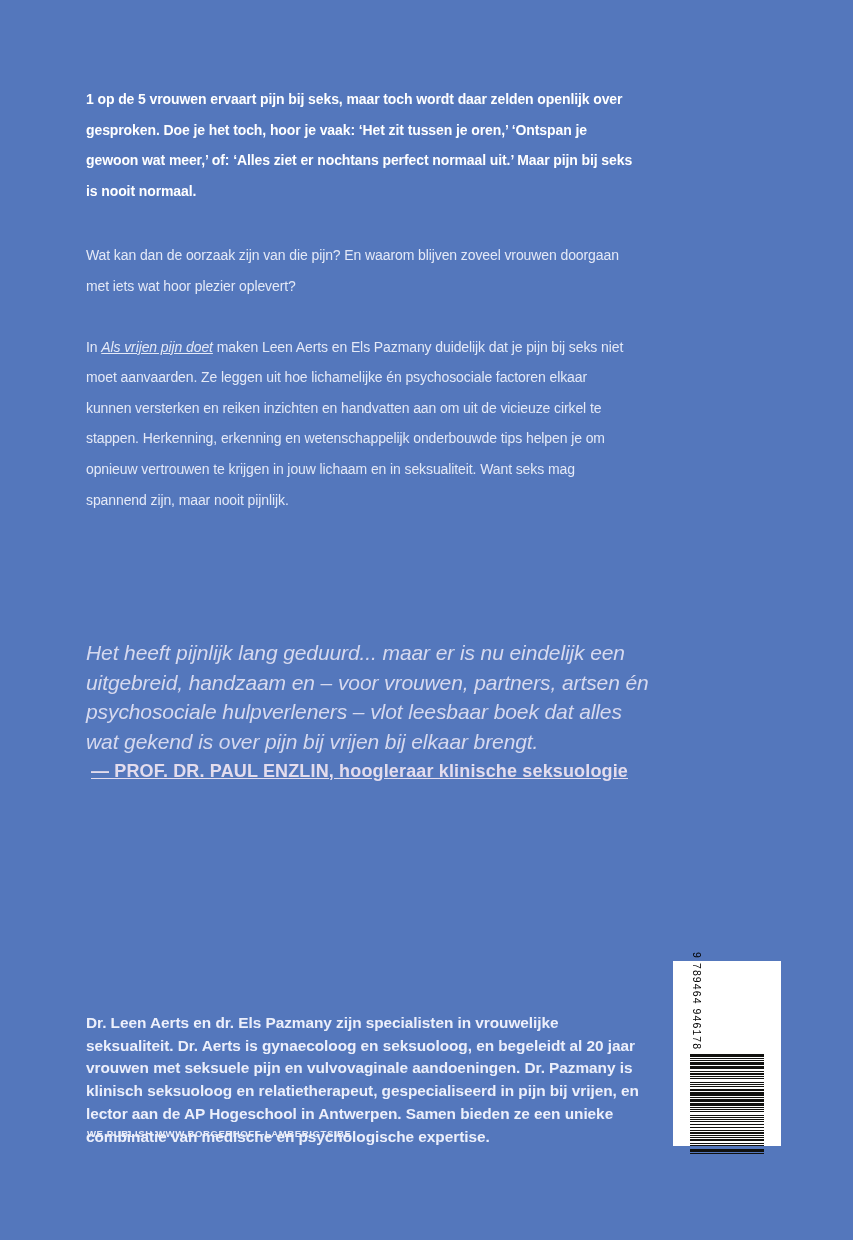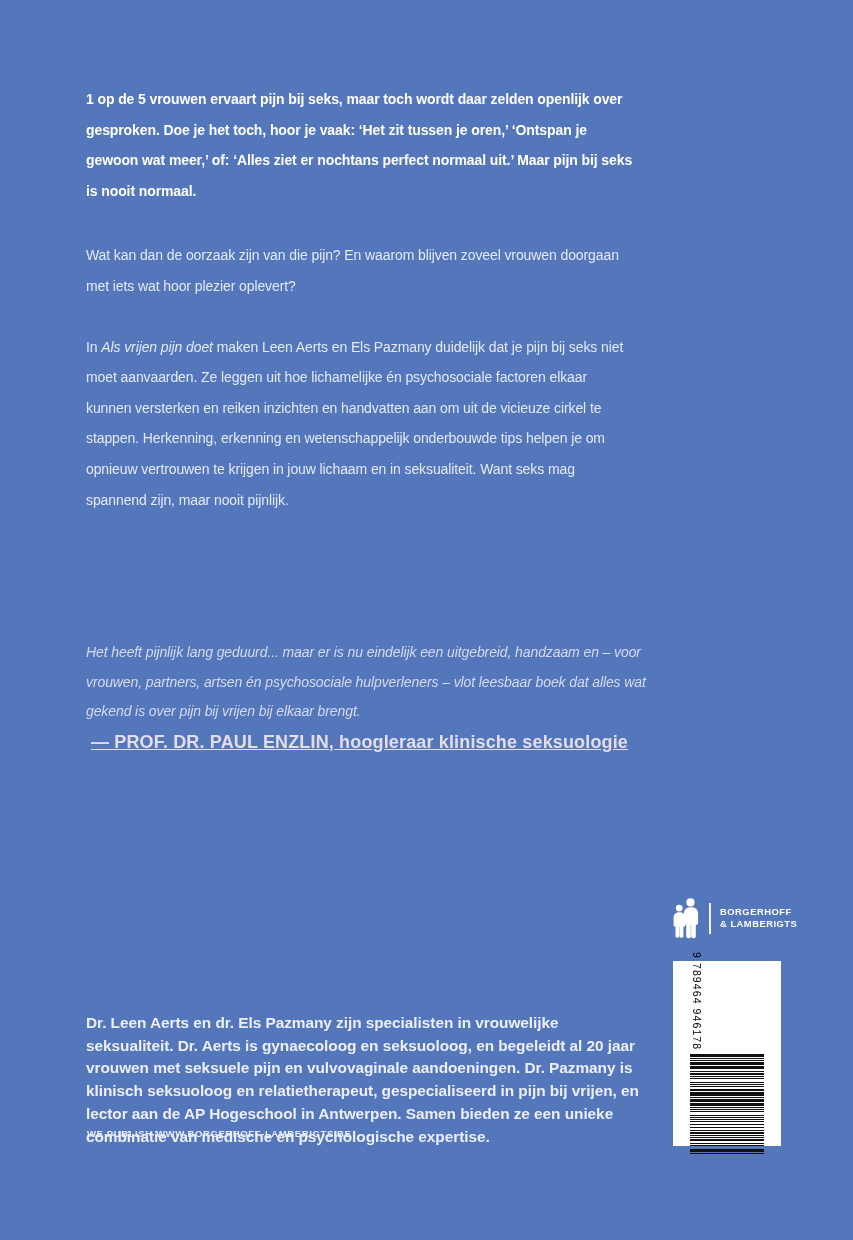--- a/index.html
+++ b/index.html
@@ -44,34 +44,35 @@
     margin-bottom: 34px;
   }
 
   .para.body {
     font-weight: 400;
     color: #e4e9f7;
   }
 
   .para .title-ital {
     font-style: italic;
+    text-decoration: underline;
   }
 
   
   .quote-block {
     position: absolute;
     left: 86px;
     top: 638px;
     width: 566px;
   }
 
   .quote-text {
     margin: 0;
     font-style: italic;
-    font-size: 14px;
+    font-size: 21px;
     line-height: 29.5px;
     letter-spacing: -0.1px;
     color: #d6d9ef;
   }
 
   .quote-attrib {
     margin: 5px 0 0 5px;
     font-size: 18px;
     line-height: 20px;
     font-weight: 700;
@@ -201,37 +202,20 @@
     <p class="quote-text">Het heeft pijnlijk lang geduurd... maar er is nu eindelijk een uitgebreid, handzaam en – voor vrouwen, partners, artsen én psychosociale hulpverleners – vlot leesbaar boek dat alles wat gekend is over pijn bij vrijen bij elkaar brengt.</p>
     <p class="quote-attrib">— PROF. DR. PAUL ENZLIN, hoogleraar klinische seksuologie</p>
   </div>
 
   <div class="bio-block">
     <p class="bio-text">Dr. Leen Aerts en dr. Els Pazmany zijn specialisten in vrouwelijke seksualiteit. Dr. Aerts is gynaecoloog en seksuoloog, en begeleidt al 20 jaar vrouwen met seksuele pijn en vulvovaginale aandoeningen. Dr. Pazmany is klinisch seksuoloog en relatietherapeut, gespecialiseerd in pijn bij vrijen, en lector aan de AP Hogeschool in Antwerpen. Samen bieden ze een unieke combinatie van medische en psychologische expertise.</p>
   </div>
 
   <div class="footer-line">WE PUBLISH WWW.BORGERHOFF-LAMBERIGTS.BE</div>
 
-  <div class="publisher">
-    <div class="pub-mark">
-      <svg viewBox="0 0 29 42" width="29" height="42" aria-hidden="true">
-        <g fill="#ffffff">
-
-          <circle cx="19.5" cy="5.4" r="4.1"></circle>
-          <path d="M19.5 10.2c-4.3 0-6.6 2.6-6.6 6.6v9.1c0 1.1 .7 1.8 1.7 1.8h.6v11.5c0 1.2 .8 2 1.9 2h .9c1.1 0 1.8-.8 1.8-2V27.7h .4v11.5c0 1.2 .8 2 1.9 2h .9c1.1 0 1.8-.8 1.8-2V27.7h .6c1 0 1.7-.7 1.7-1.8v-9.1c0-4-2.3-6.6-6.6-6.6z"></path>
-
-          <circle cx="8.2" cy="11.1" r="3.4"></circle>
-          <path d="M8.2 15.2c-3.6 0-5.6 2.2-5.6 5.6v7.4c0 .9 .6 1.5 1.4 1.5h.5v9.3c0 1 .7 1.7 1.6 1.7h.7c.9 0 1.5-.7 1.5-1.7v-9.3h .3v9.3c0 1 .7 1.7 1.6 1.7h.7c.9 0 1.5-.7 1.5-1.7v-9.3h .5c .8 0 1.4-.6 1.4-1.5v-7.4c0-3.4-2-5.6-5.6-5.6z"></path>
-        </g>
-      </svg>
-    </div>
-    <div class="pub-divider"></div>
-    <div class="pub-name">BORGERHOFF
-&amp; LAMBERIGTS</div>
-  </div>
 
   <div class="barcode-box">
     <div class="barcode-rot">
       <div class="bc-digits">9 789464 946178</div>
       <div class="bc-bars" id="bc-bars">
           <i style="width: 2.46px;"></i>
           <i class="sp" style="width: 0.82px;"></i>
           <i style="width: 0.82px;"></i>
           <i class="sp" style="width: 1.64px;"></i>
           <i style="width: 0.82px;"></i>

